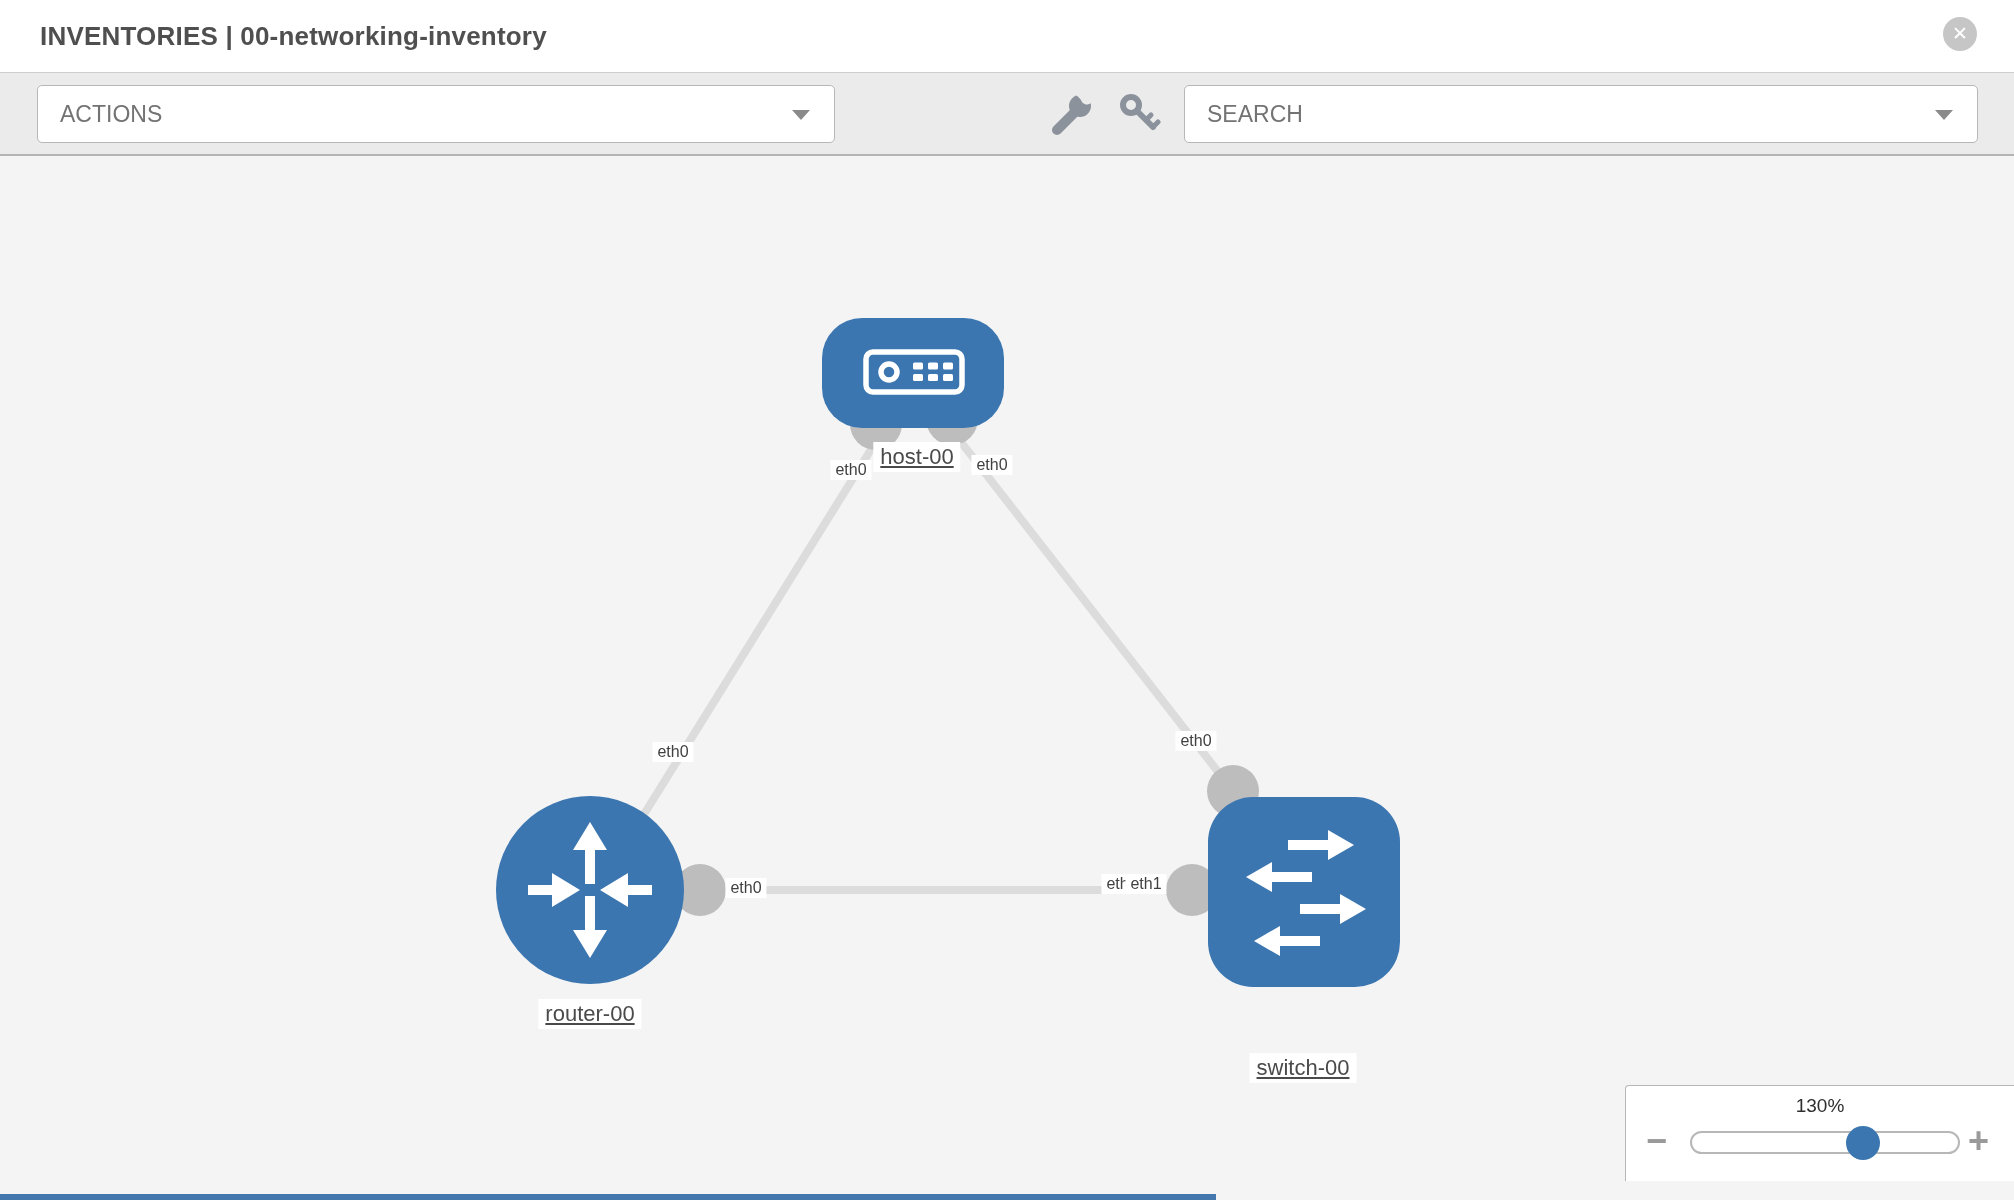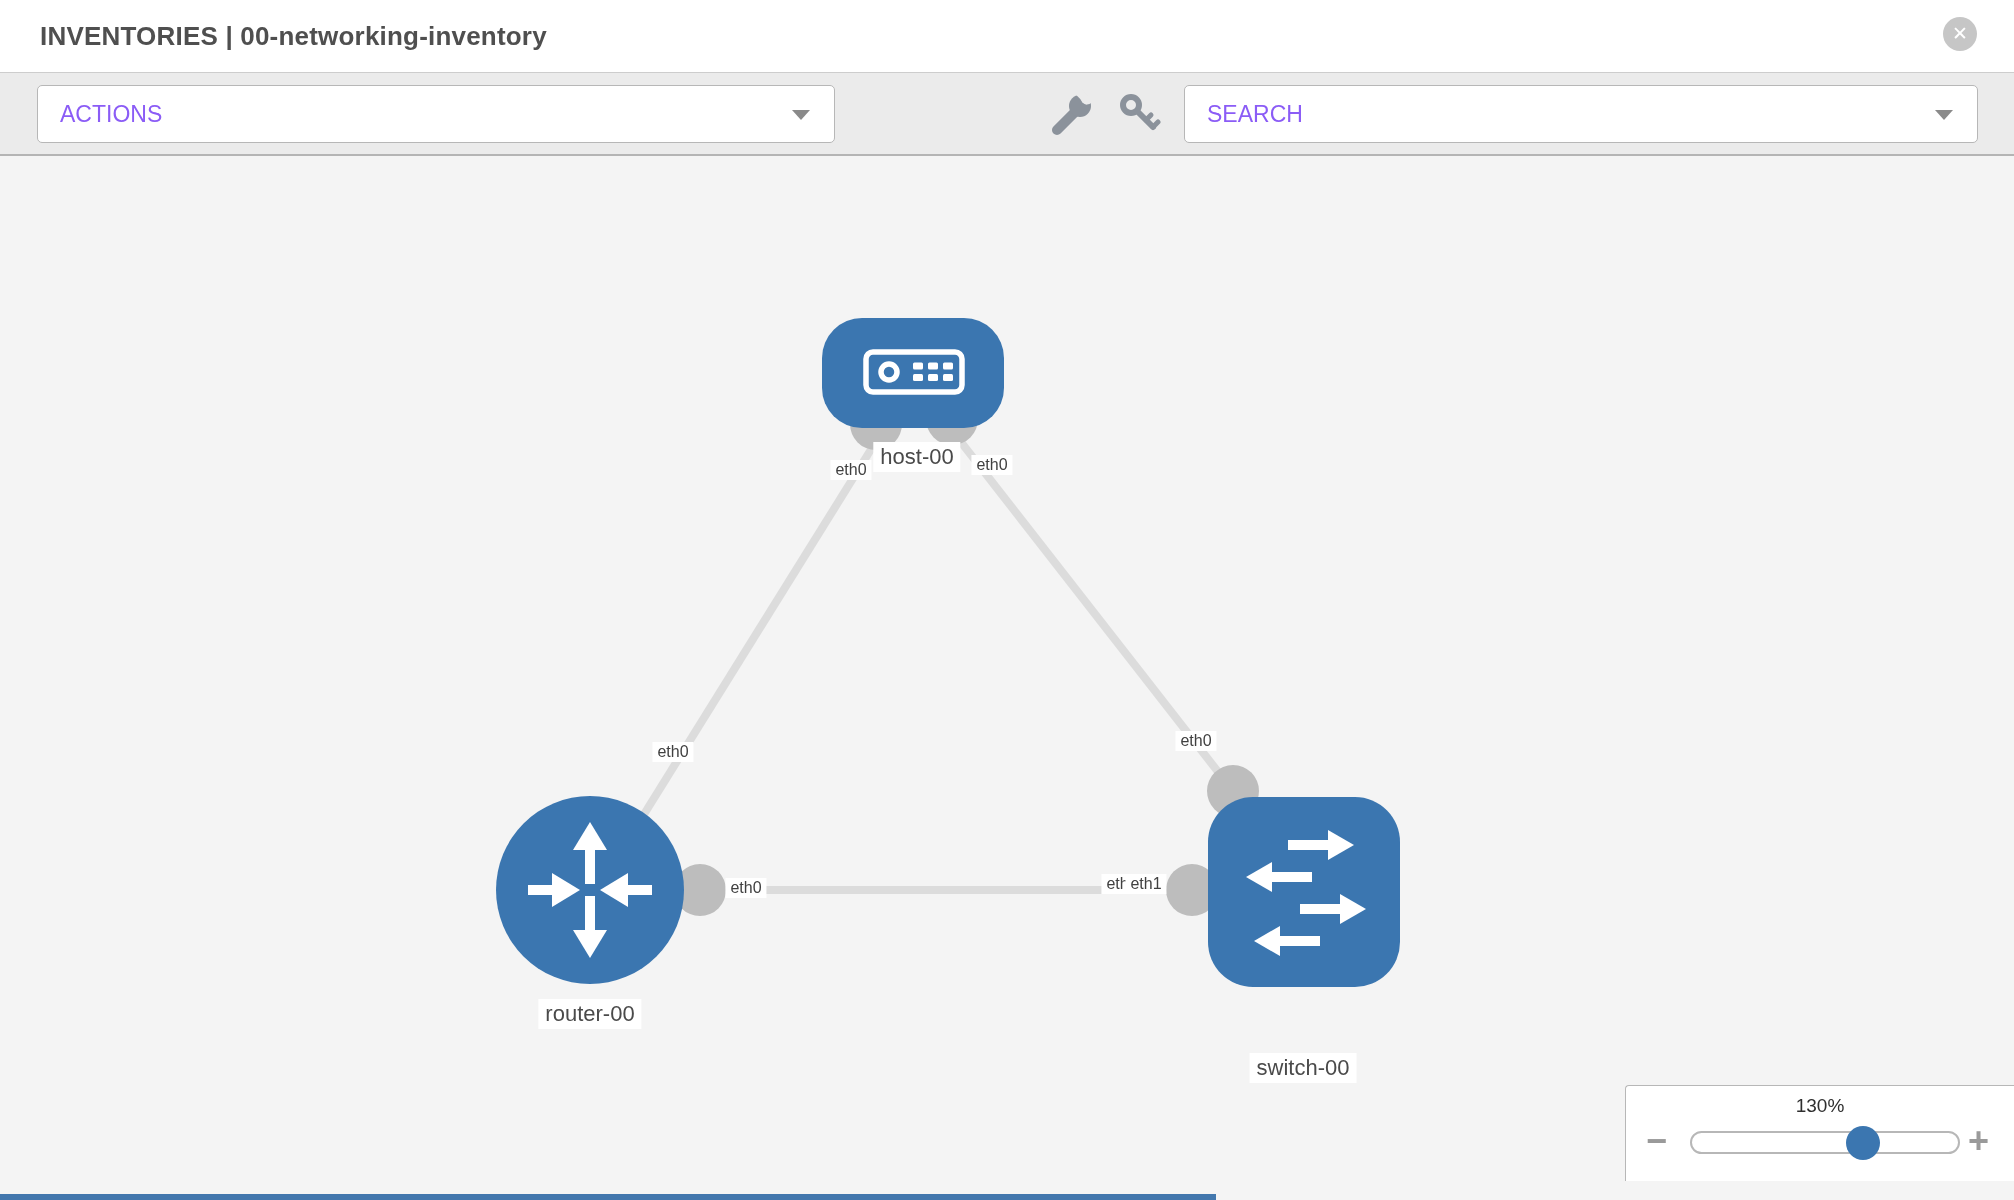--- a/index.html
+++ b/index.html
@@ -12,34 +12,34 @@
     font-size:26px;font-weight:bold;color:#4f4f4f;letter-spacing:.2px;}
   .close-btn{position:absolute;left:1943px;top:17px;width:34px;height:34px;border-radius:50%;
     background:#c6c6c6;color:#ffffff;text-align:center;line-height:34px;font-size:19px;
     font-weight:bold;cursor:pointer;}
 
   
   .toolbar{position:absolute;left:0;top:72px;width:2014px;height:84px;background:#ebebeb;
     border-top:1px solid #cdcdcd;border-bottom:2px solid #b4b4b4;box-sizing:border-box;}
   .dropdown{position:absolute;top:12px;height:58px;background:#ffffff;border:1px solid #b7b7b7;
     border-radius:5px;box-sizing:border-box;cursor:pointer;}
-  .dropdown .dd-label{position:absolute;left:22px;top:0;line-height:56px;font-size:23px;color:#8b5cf6;}
+  .dropdown .dd-label{position:absolute;left:22px;top:0;line-height:56px;font-size:23px;color:#737373;}
   .caret{position:absolute;right:24px;top:24px;width:0;height:0;
     border-left:9px solid transparent;border-right:9px solid transparent;border-top:10px solid #8a8a8a;}
   .dd-actions{left:37px;width:798px;}
   .dd-search{left:1184px;width:794px;}
   .tool-icon-btn{position:absolute;top:11px;width:44px;height:60px;cursor:pointer;}
   .tool-icon-btn svg{display:block;}
 
   
   .canvas{position:absolute;left:0;top:156px;width:2014px;height:1044px;background:#f4f4f4;cursor:move;}
   .topo-svg{position:absolute;left:0;top:0;}
 
   .graph-label{position:absolute;transform:translate(-50%,-50%);background:#ffffff;white-space:nowrap;}
-  .node-label{font-size:22px;color:#4a4a4a;padding:2px 7px;}
+  .node-label{font-size:22px;color:#4a4a4a;padding:2px 7px;text-decoration:underline;}
   .iface-label{font-size:16px;color:#404040;padding:1px 5px;}
 
   
   .zoom-panel{position:absolute;left:1625px;top:1085px;width:389px;height:96px;background:#ffffff;
     border-top:1px solid #b7b7b7;border-left:1px solid #b7b7b7;border-radius:4px 0 0 0;box-sizing:border-box;}
   .zoom-level{position:absolute;left:0;top:9px;width:100%;text-align:center;font-size:19px;color:#2f2f2f;}
   .zoom-minus,.zoom-plus{position:absolute;top:1119px;font-size:36px;font-weight:bold;color:#9a9a9a;
     cursor:pointer;line-height:44px;}
   .zoom-minus{left:1646px;}
   .zoom-plus{left:1968px;}

